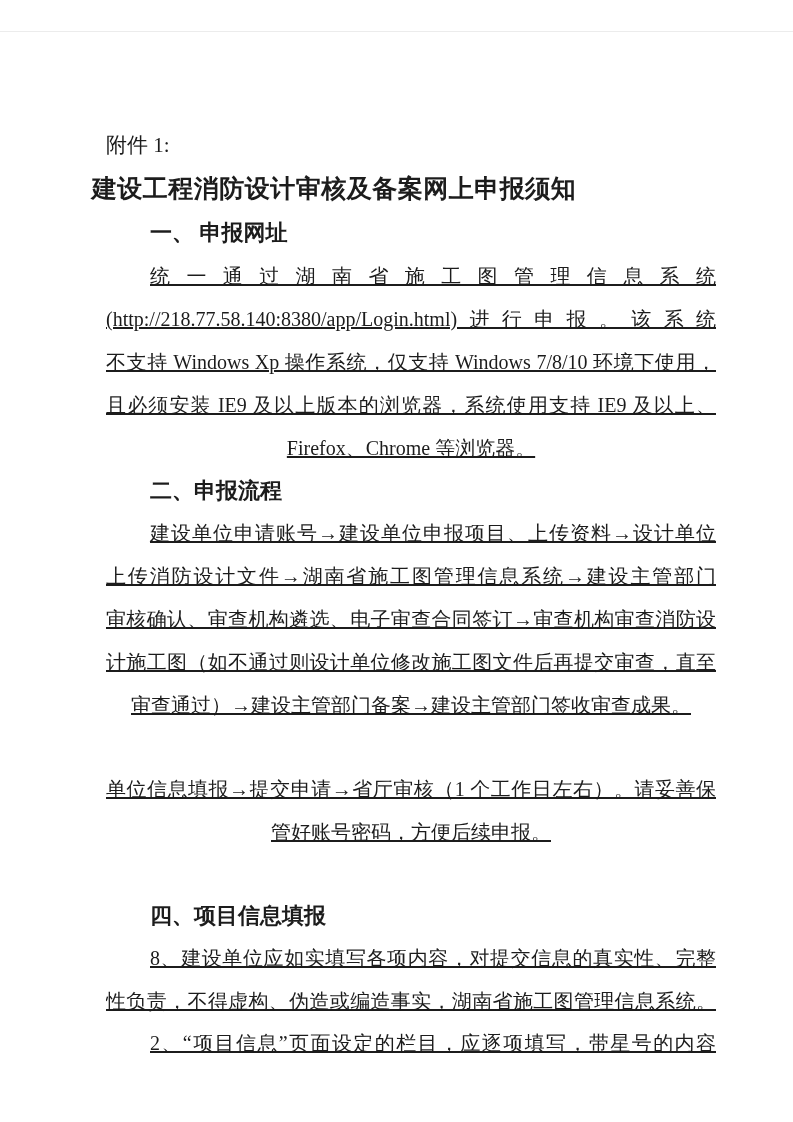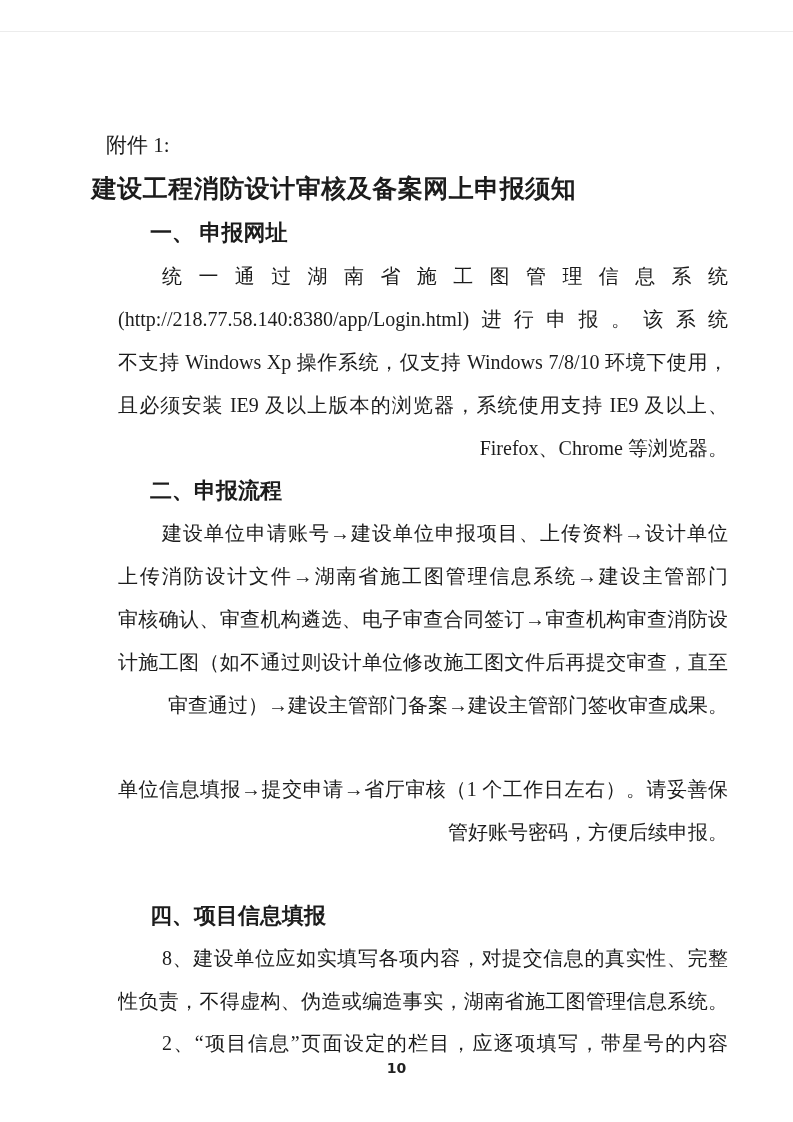--- a/index.html
+++ b/index.html
@@ -44,30 +44,31 @@
     width: 610px;
     padding-left: 44px;
     box-sizing: border-box;
     font-size: 22px;
     line-height: 28px;
     font-weight: 700;
     font-family: Liberation Serif, serif;
   }
   .para {
     position: absolute;
-    left: 118px;
+    left: 106px;
     width: 610px;
+    text-decoration: underline;
   }
   .line {
     width: 610px;
     height: 43px;
     line-height: 43px;
     font-size: 20px;
     overflow: hidden;
-    text-align: right;
+    text-align: center;
     font-family: "Liberation Serif", "DejaVu Serif", serif;
   }
   .line.justify {
     text-align: justify;
     text-align-last: justify;
     text-justify: inter-character;
   }
   .line.indent {
     text-indent: 44px;
   }
@@ -118,15 +119,14 @@
 
   <div class="heading" style="top:870px">四、项目信息填报</div>
   <div class="para" style="top:905px">
     <div class="line indent justify">8、建设单位应如实填写各项内容，对提交信息的真实性、完整</div>
     <div class="line justify">性负责，不得虚构、伪造或编造事实，湖南省施工图管理信息系统。</div>
   </div>
   <div class="para" style="top:990px">
     <div class="line indent justify">2、“项目信息”页面设定的栏目，应逐项填写，带星号的内容</div>
   </div>
 
-  <div class="pagenum">10</div>
 
 </div>
 
 </body></html>

